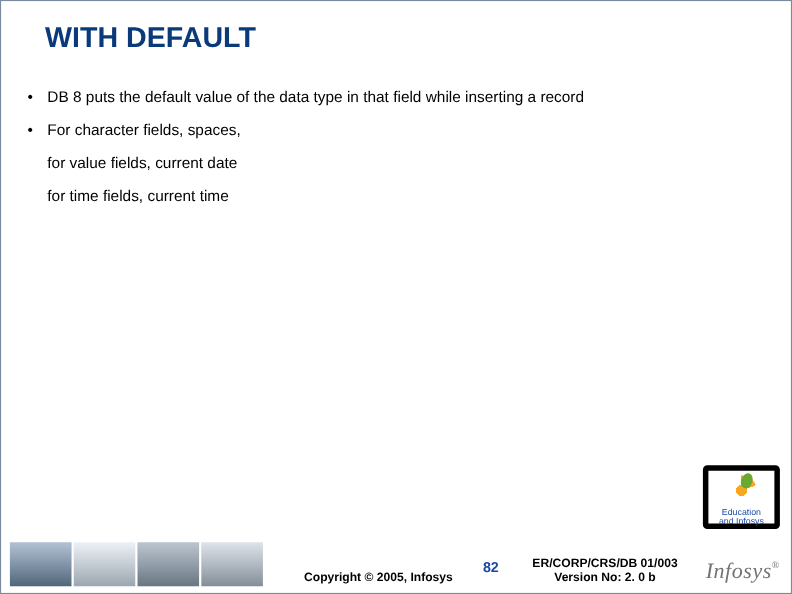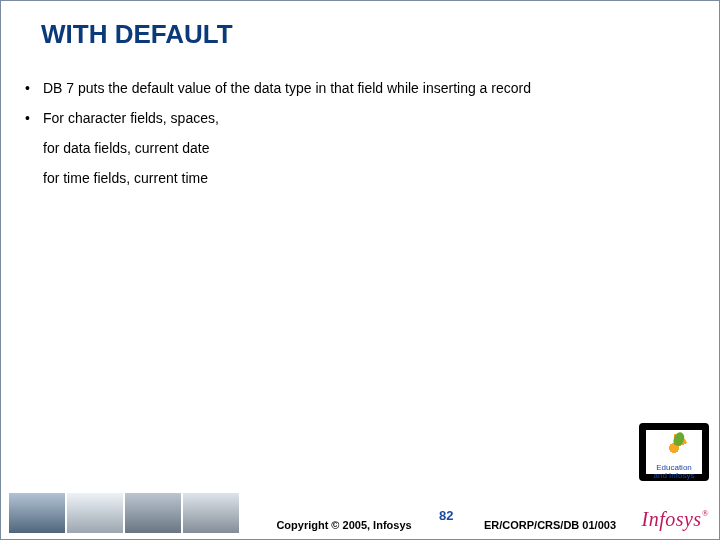--- a/index.html
+++ b/index.html
@@ -83,30 +83,30 @@
     font-weight:700;
     line-height:1.25;
     margin-top:28px;
   }
   .logo{
     position:absolute;
     right:10px;bottom:8px;
     font-family:Georgia,"Times New Roman",serif;
     font-style:italic;
     font-size:20px;
-    color:#be185d;
+    color:#737373;
     letter-spacing:.5px;
   }
   .logo sup{font-size:9px;vertical-align:top;font-style:normal}
 
   .edu-badge{
     position:absolute;
     right:10px;bottom:58px;
     width:70px;height:58px;
-    border:7px solid #000000;
+    border:5px solid #000000;
     border-radius:4px;
     box-sizing:border-box;
     background:#fff;
     text-align:center;
     padding-top:4px;
   }
   .edu-spiral{
     width:28px;height:28px;
     margin:0 auto 2px;
     border-radius:50%;
@@ -128,27 +128,27 @@
   }
 </style>
 </head>
 <body>
 
 <div class="title">WITH DEFAULT</div>
 
 <div class="body-area">
   <div class="bullet-row">
     <div class="bullet">•</div>
-    <div class="bullet-text">DB 7 puts the default value of the data type in that field while inserting a record</div>
+    <div class="bullet-text">DB 8 puts the default value of the data type in that field while inserting a record</div>
   </div>
   <div class="bullet-row">
     <div class="bullet">•</div>
     <div class="bullet-text">For character fields, spaces,</div>
   </div>
-  <div class="sub-line">for data fields, current date</div>
+  <div class="sub-line">for value fields, current date</div>
   <div class="sub-line">for time fields, current time</div>
 </div>
 
 <div class="edu-badge">
   <div class="edu-spiral">
     <div class="edu-leaf"></div>
   </div>
   <div class="edu-text">Education</div>
   <div class="edu-text">and Infosys</div>
 </div>
@@ -162,18 +162,19 @@
   </div>
 
   <div class="copyright-block">
     <div>Copyright © 2005, Infosys</div>
   </div>
 
   <div class="page-num">82</div>
 
   <div class="docref-block">
     <div>ER/CORP/CRS/DB 01/003</div>
+    <div>Version No: 2. 0 b</div>
   </div>
 
   <div class="logo">
     <span>Infosys</span><sup>®</sup>
   </div>
 </div>
 
 </body></html>

